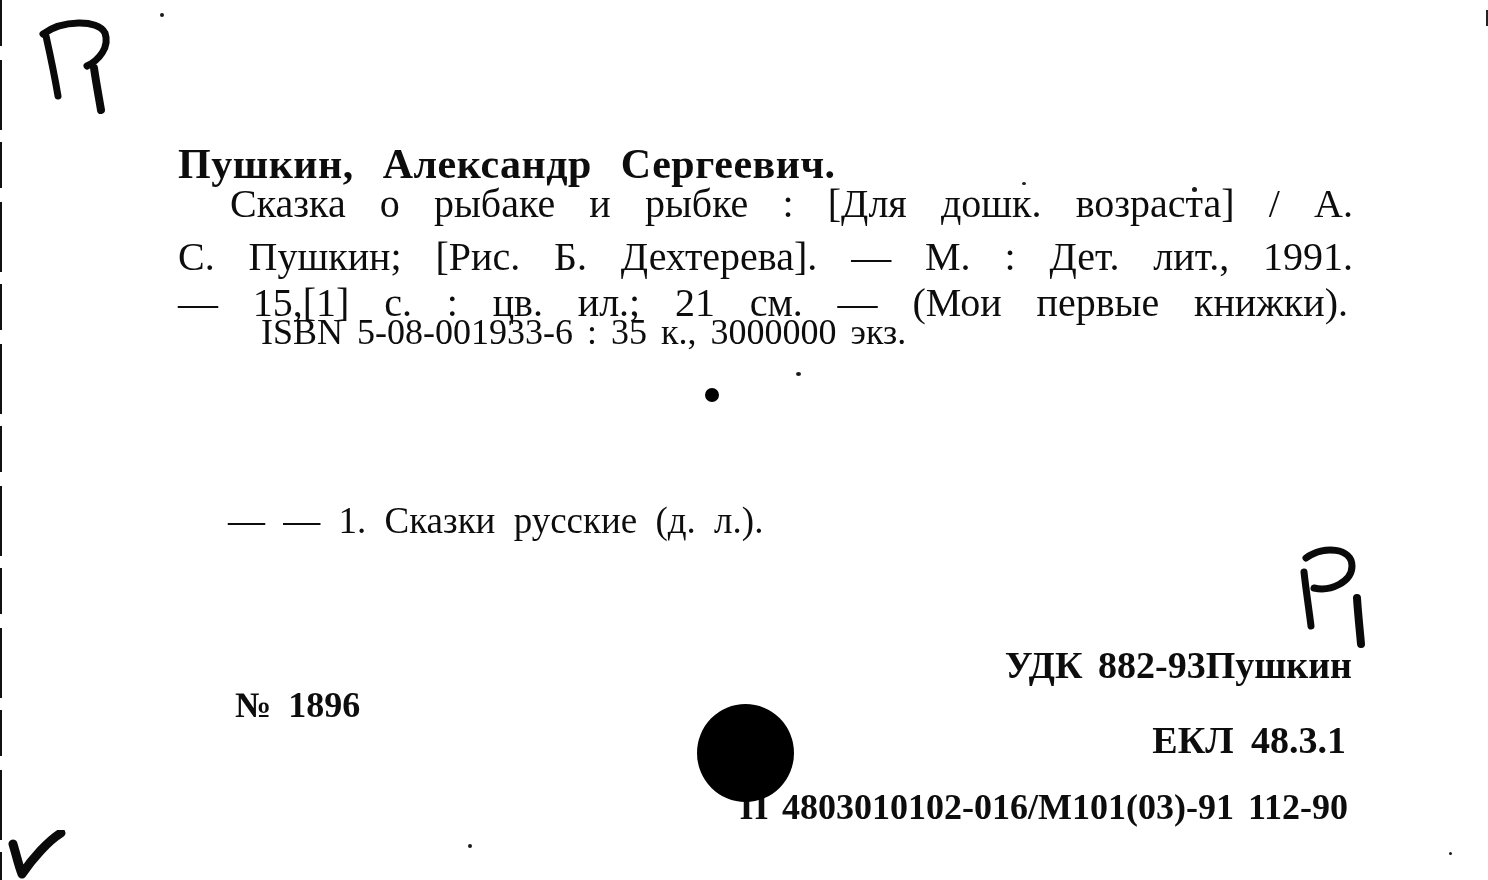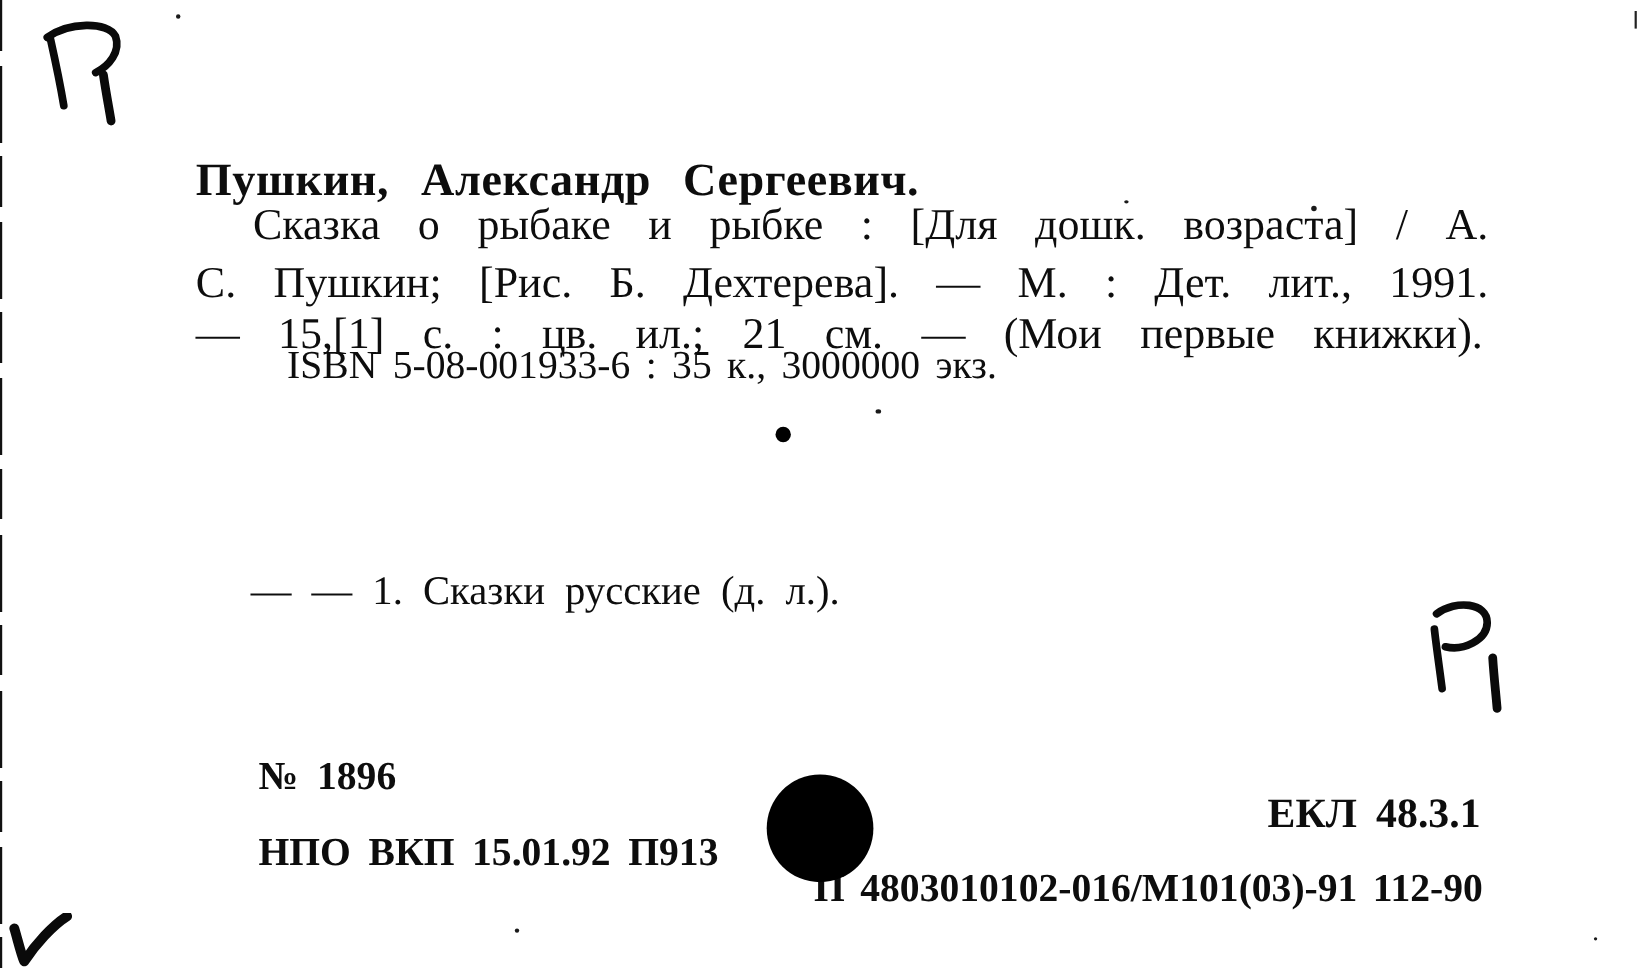--- a/index.html
+++ b/index.html
@@ -24,21 +24,21 @@
     white-space: normal;
     text-align: justify;
     text-align-last: justify;
     word-spacing: 6px;
     line-height: 1.0;
   }
   .desc-1 { left: 230px; top: 184px; width: 1123px; }
   .desc-2 { left: 178px; top: 237px; width: 1175px; }
   .desc-3 { left: 178px; top: 283px; width: 1170px; }
   .isbn { left: 250px; top: 314px; font-size: 36px; word-spacing: 5px; margin-left: 11px; }
-  .subject { left: 228px; top: 519px; font-size: 37px; word-spacing: 9px; }
+  .subject { left: 228px; top: 502px; font-size: 37px; word-spacing: 9px; }
   .udc { right: 136px; top: 646px; font-size: 38px; font-weight: 600; word-spacing: 6px; }
   .ekl { right: 142px; top: 721px; font-size: 38px; font-weight: 600; word-spacing: 8px; }
   .card-no { left: 235px; top: 687px; font-size: 36px; font-weight: bold; word-spacing: 8px; }
   .order  { left: 173px; top: 721px; font-size: 36px; font-weight: bold; word-spacing: 7px; }
   .order .suffix { font-style: italic; margin-left: 14px; }
   .npo    { left: 235px; top: 756px; font-size: 36px; font-weight: bold; word-spacing: 7px; }
   .code   { right: 140px; top: 789px; font-size: 36px; font-weight: bold; word-spacing: 5px; margin-left: 39px; }
 
   .punch-circle {
     position: absolute; left: 697px; top: 704px;
@@ -99,24 +99,24 @@
   <div class="line heading">Пушкин, Александр Сергеевич.</div>
   <div class="line desc desc-1">Сказка о рыбаке и рыбке : [Для дошк. возраста] / А.</div>
   <div class="line desc desc-2">С. Пушкин; [Рис. Б. Дехтерева]. — М. : Дет. лит., 1991.</div>
   <div class="line desc desc-3">— 15,[1] с. : цв. ил.; 21 см. — (Мои первые книжки).</div>
   <div class="line isbn">ISBN 5-08-001933-6 : 35 к., 3000000 экз.</div>
 
   <div class="bullet-dot"></div>
 
   <div class="line subject">— — 1. Сказки русские (д. л.).</div>
 
+  <div class="line udc">УДК 882-93Пушкин</div>
   <div class="line ekl">ЕКЛ 48.3.1</div>
 
   <div class="line card-no">№ 1896</div>
-  <div class="line npo">НПО ВКП 15.01.92 П913</div>
 
   <div class="line code">П 4803010102-016/М101(03)-91 112-90</div>
   <div class="punch-circle"></div>
 
   <div class="speck sp1"></div>
   <div class="speck sp2"></div>
   <div class="speck sp3"></div>
   <div class="speck sp4"></div>
   <div class="speck sp5"></div>
   <div class="speck sp6"></div>

